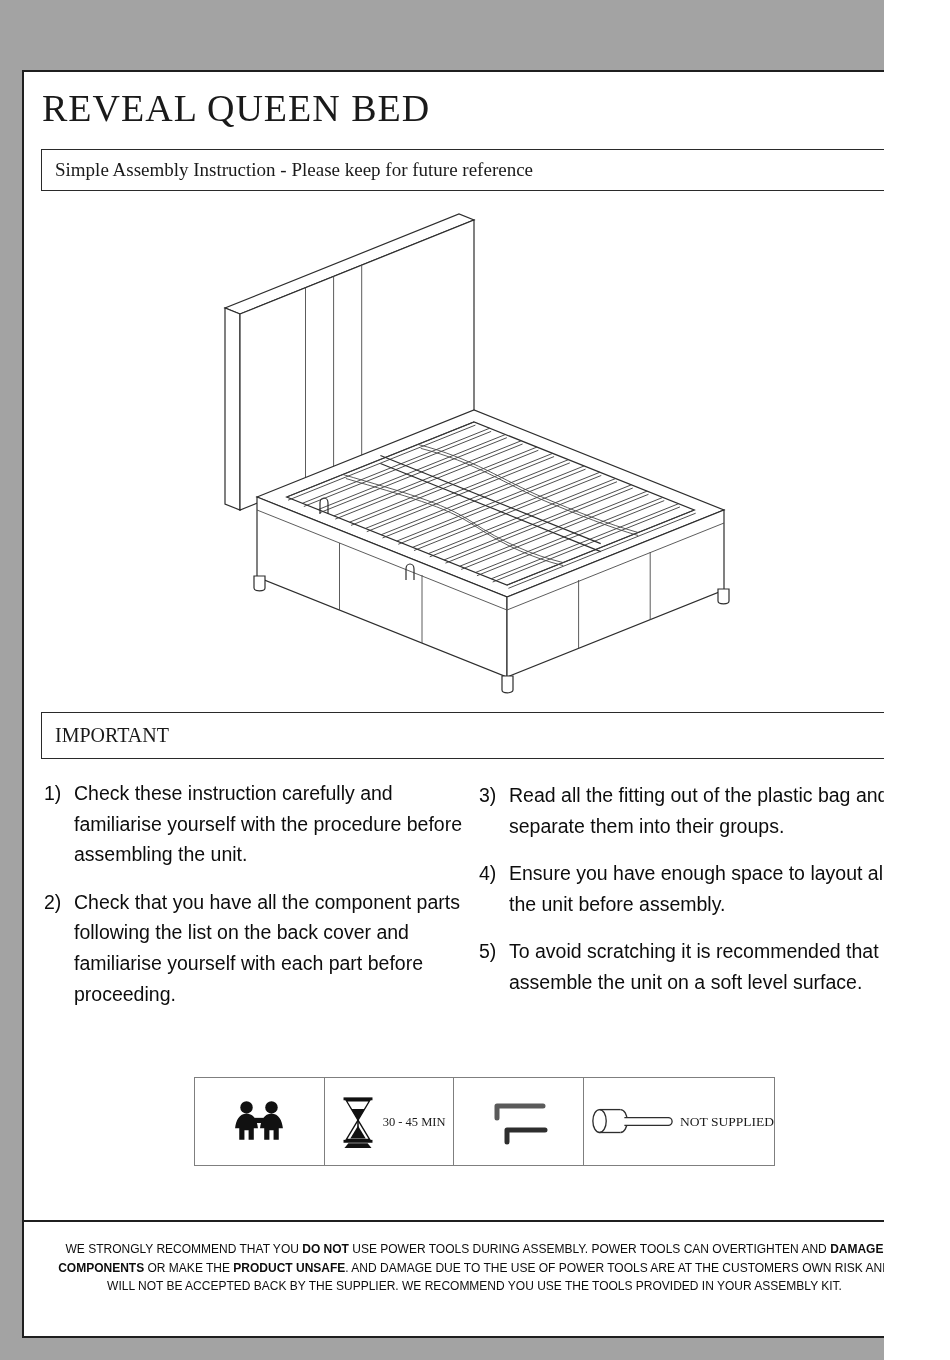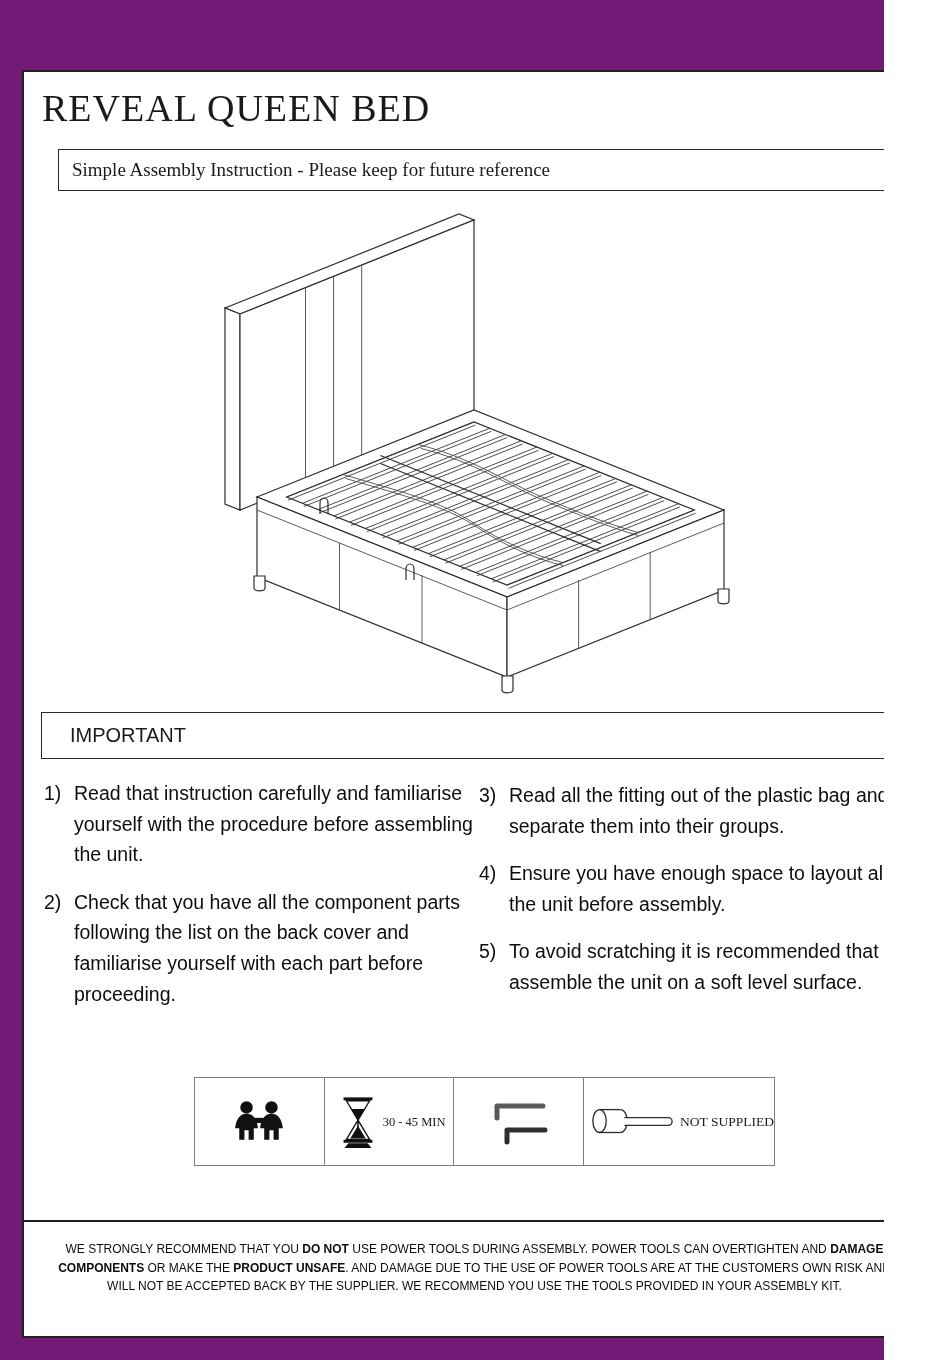--- a/index.html
+++ b/index.html
@@ -1,39 +1,39 @@
 <!DOCTYPE html>
 <html><head>
 <meta charset="utf-8">
 <style>
   * { margin:0; padding:0; box-sizing:border-box; }
   html,body { background:#ffffff; }
   .page {
-    position:relative; width:884px; height:1360px; background:#701a75;
+    position:relative; width:884px; height:1360px; background:#a3a3a3;
     font-family:"Liberation Sans", sans-serif; color:#111; overflow:hidden;
   }
   .frame {
     position:absolute; left:22px; top:70px; width:905px; height:1268px;
     border:2px solid #1f1f1f; background:#fff;
   }
   .title {
     position:absolute; left:18px; top:14px;
     font-family:"Liberation Serif", serif; font-weight:400;
     font-size:38px; letter-spacing:1px; color:#1a1a1a; white-space:nowrap;
   }
   .subtitle-box {
-    position:absolute; left:34px; top:77px; width:869px; height:42px;
+    position:absolute; left:17px; top:77px; width:869px; height:42px;
     border:1.5px solid #2a2a2a; display:flex; align-items:center;
     padding-left:13px; font-family:"Liberation Serif", serif; font-size:19px; color:#1a1a1a;
   }
   .bed-svg { position:absolute; left:0; top:130px; width:905px; height:520px; }
   .important-box {
     position:absolute; left:17px; top:640px; width:867px; height:47px;
     border:1.5px solid #2a2a2a; display:flex; align-items:center;
-    padding-left:28px; font-family:Liberation Sans, sans-serif; font-size:20px; color:#1a1a1a;
+    padding-left:13px; font-family:Liberation Serif, serif; font-size:20px; color:#1a1a1a;
   }
   .inst-col { position:absolute; }
   .inst-col.left  { left:20px;  top:706px; width:430px; }
   .inst-col.right { left:455px; top:708px; width:440px; }
   .inst-item { display:flex; margin-bottom:17px; font-size:19.5px; line-height:1.57; color:#0d0d0d; }
   .inst-num  { flex:0 0 30px; }
   .inst-text { flex:1; }
   .icon-table {
     position:absolute; left:170px; top:1005px; width:581px; height:89px;
     display:flex; border:1px solid #7f7f7f; background:#fff;
@@ -152,21 +152,21 @@
       </g>
     </svg>
 
     <div class="important-box">
       <span>IMPORTANT</span>
     </div>
 
     <div class="inst-col left">
       <div class="inst-item">
         <span class="inst-num">1)</span>
-        <span class="inst-text">Read that instruction carefully and familiarise yourself with the procedure before assembling the unit.</span>
+        <span class="inst-text">Check these instruction carefully and familiarise yourself with the procedure before assembling the unit.</span>
       </div>
       <div class="inst-item">
         <span class="inst-num">2)</span>
         <span class="inst-text">Check that you have all the component parts following the list on the back cover and familiarise yourself with each part before proceeding.</span>
       </div>
     </div>
 
     <div class="inst-col right">
       <div class="inst-item">
         <span class="inst-num">3)</span>

